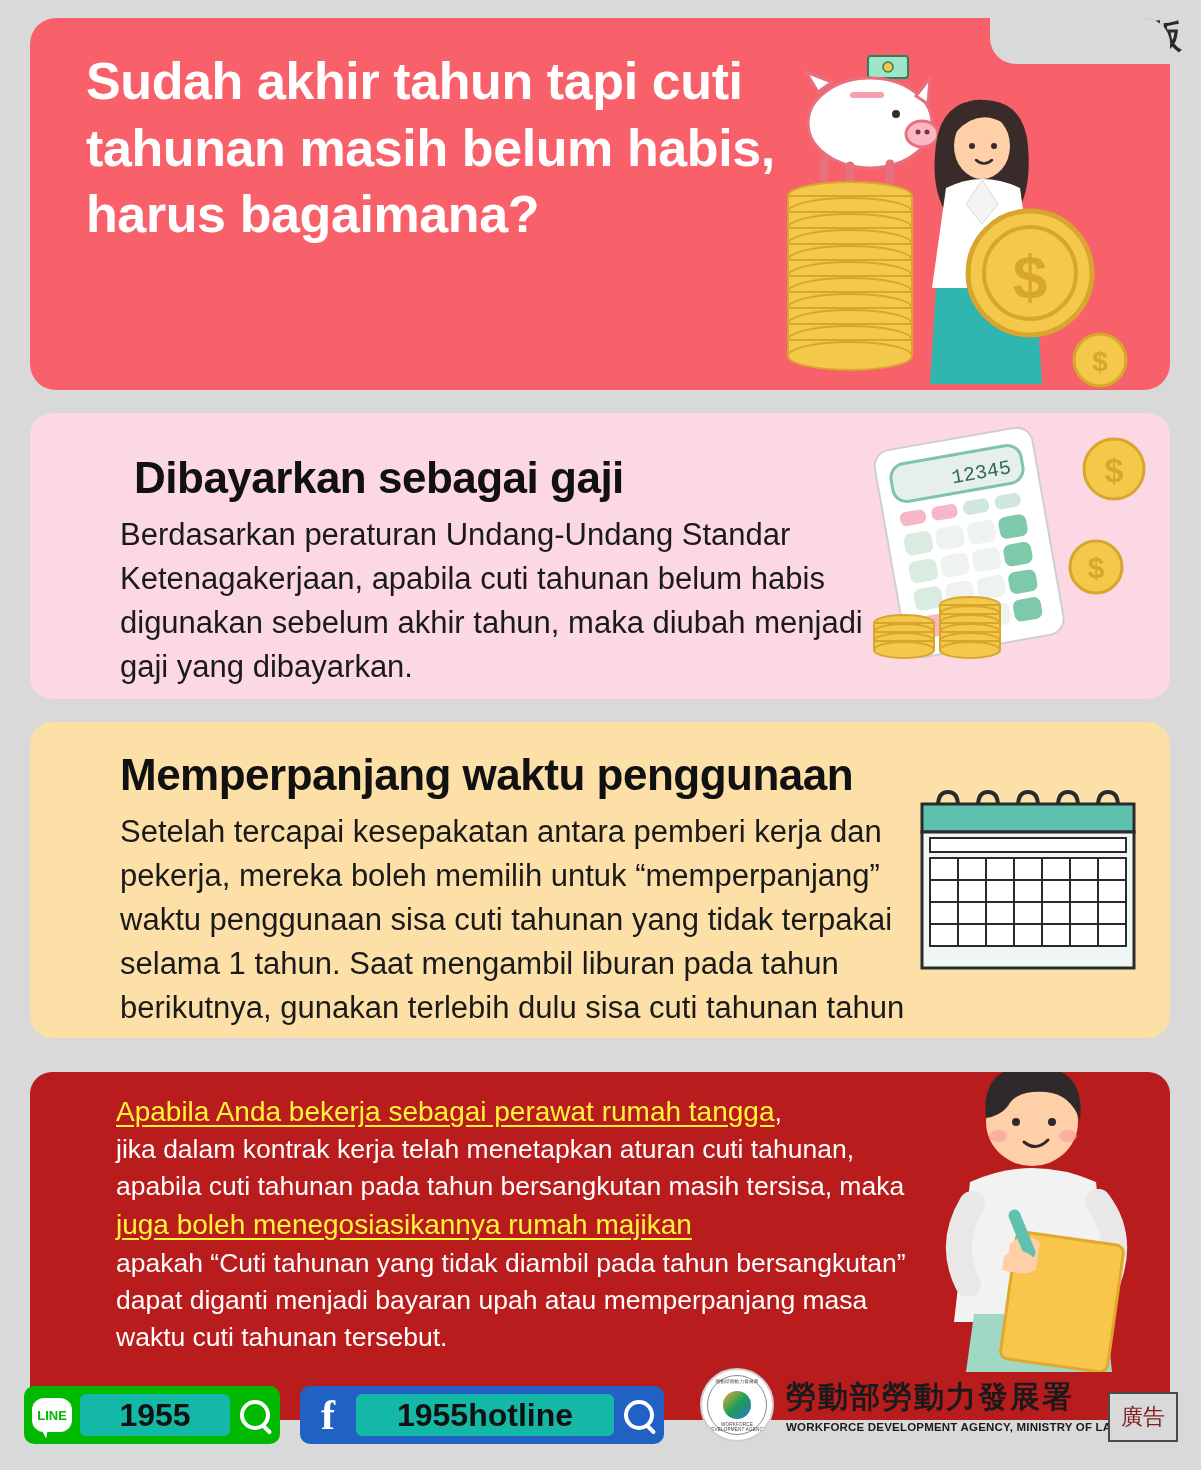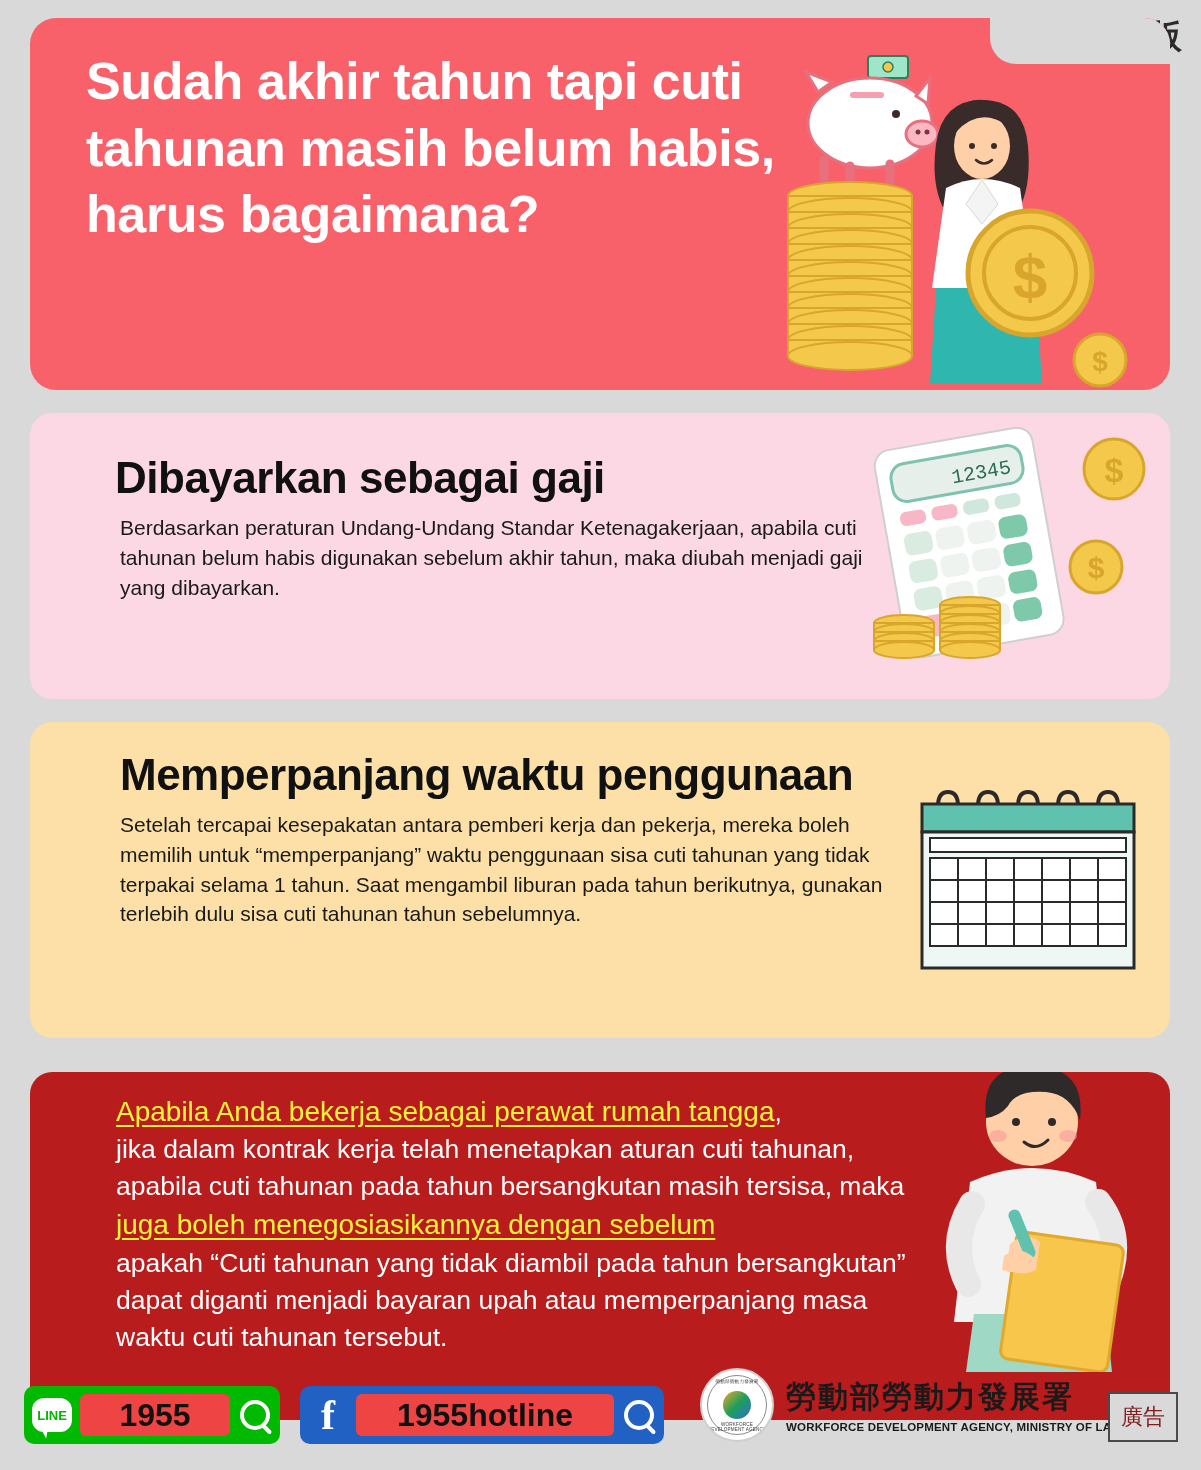--- a/index.html
+++ b/index.html
@@ -84,32 +84,32 @@
   }
   .card h2 {
     margin: 0;
     font-size: 44px;
     font-weight: bold;
     color: #111;
     letter-spacing: -0.5px;
   }
   .card p {
     margin: 0;
-    font-size: 21px;
+    font-size: 31px;
     line-height: 1.42;
     color: #1a1a1a;
   }
 
   
   .card-pink {
     top: 413px;
     height: 286px;
     background: #fbd8e4;
   }
-  .card-pink .c-head { position: absolute; left: 85px; top: 40px; }
+  .card-pink .c-head { position: absolute; left: 104px; top: 40px; }
   .card-pink .c-body { position: absolute; left: 90px; top: 100px; width: 760px; }
 
   
   .card-yellow {
     top: 722px;
     height: 316px;
     background: #fce0a8;
   }
   .card-yellow .c-head { position: absolute; left: 90px; top: 28px; }
   .card-yellow .c-body { position: absolute; left: 90px; top: 88px; width: 790px; }
@@ -181,21 +181,21 @@
     content: "";
     position: absolute;
     bottom: -6px; left: 8px;
     border-left: 7px solid transparent;
     border-right: 0 solid transparent;
     border-top: 9px solid #fff;
     transform: rotate(10deg);
   }
   .pill-value {
     flex: 1;
-    background: #ef4444;
+    background: #14b8a6;
     height: 42px;
     margin: 0 0 0 0;
     border-radius: 6px;
     display: flex;
     align-items: center;
     justify-content: center;
     font-size: 32px;
     font-weight: bold;
     color: #111;
   }
@@ -482,21 +482,21 @@
           <rect x="154" y="136" width="28" height="22"></rect>
           <rect x="182" y="136" width="28" height="22"></rect>
       </g>
     </svg>
   </div>
 
   <div class="card card-green">
     <div class="c-body">
       <span class="ul-yellow">Apabila Anda bekerja sebagai perawat rumah tangga</span><span>,</span><br>
       <span>jika dalam kontrak kerja telah menetapkan aturan cuti tahunan, apabila cuti tahunan pada tahun bersangkutan masih tersisa, maka</span><br>
-      <span class="ul-yellow">juga boleh menegosiasikannya dengan sebelum</span><br>
+      <span class="ul-yellow">juga boleh menegosiasikannya rumah majikan</span><br>
       <span>apakah “Cuti tahunan yang tidak diambil pada tahun bersangkutan” dapat diganti menjadi bayaran upah atau memperpanjang masa waktu cuti tahunan tersebut.</span>
     </div>
     <svg class="art" style="right:8px; top:-20px; width:250px; height:320px;" viewBox="0 0 250 320">
       <ellipse cx="120" cy="70" rx="46" ry="44" fill="#ffcfa8"></ellipse>
       <path d="M74 66 q-6 -52 46 -52 q54 0 48 54 q-10 -26 -34 -28 q-30 -2 -38 14 q-8 10 -22 12z" fill="#2f2a2a"></path>
       <circle cx="104" cy="70" r="4" fill="#2f2a2a"></circle>
         <circle cx="140" cy="70" r="4" fill="#2f2a2a"></circle>
       <path d="M112 90 q12 10 24 -2" stroke="#2f2a2a" stroke-width="3" fill="none" stroke-linecap="round"></path>
       <ellipse cx="86" cy="84" rx="9" ry="6" fill="#f79a9a" opacity=".6"></ellipse>
       <ellipse cx="156" cy="84" rx="9" ry="6" fill="#f79a9a" opacity=".6"></ellipse>

